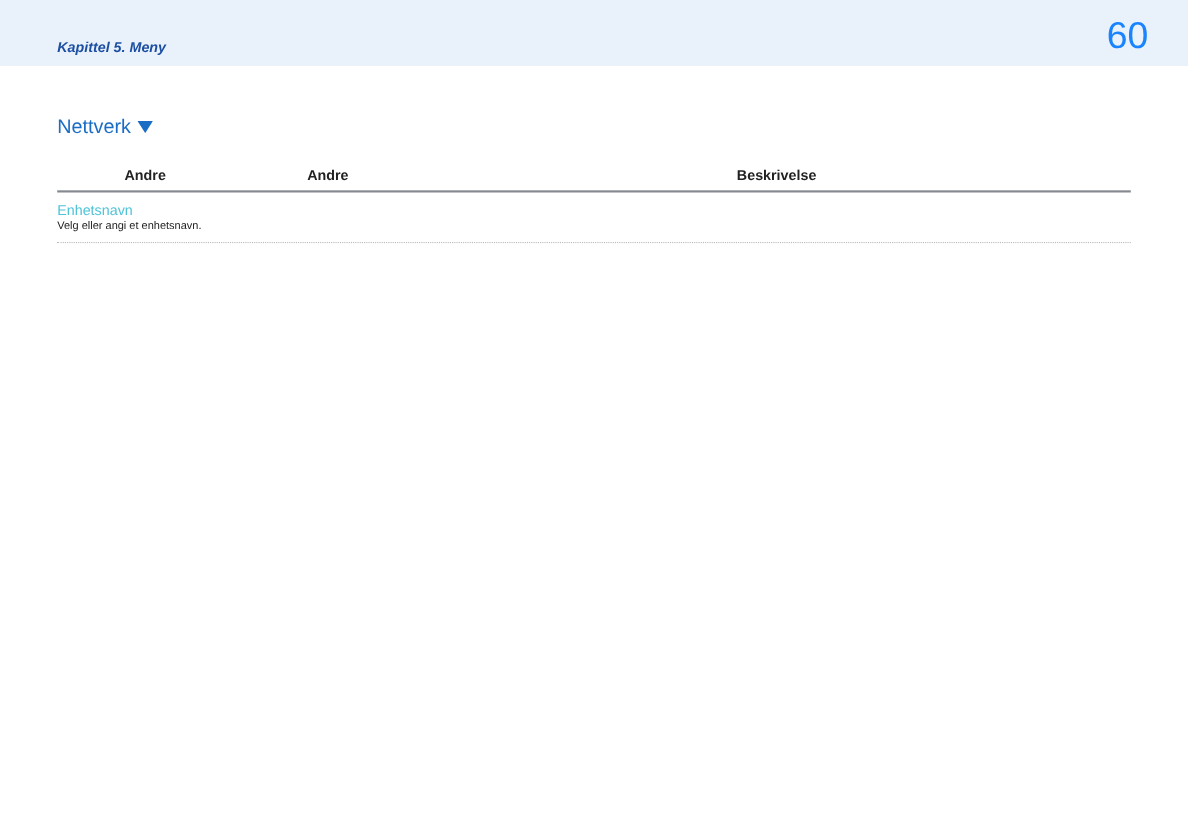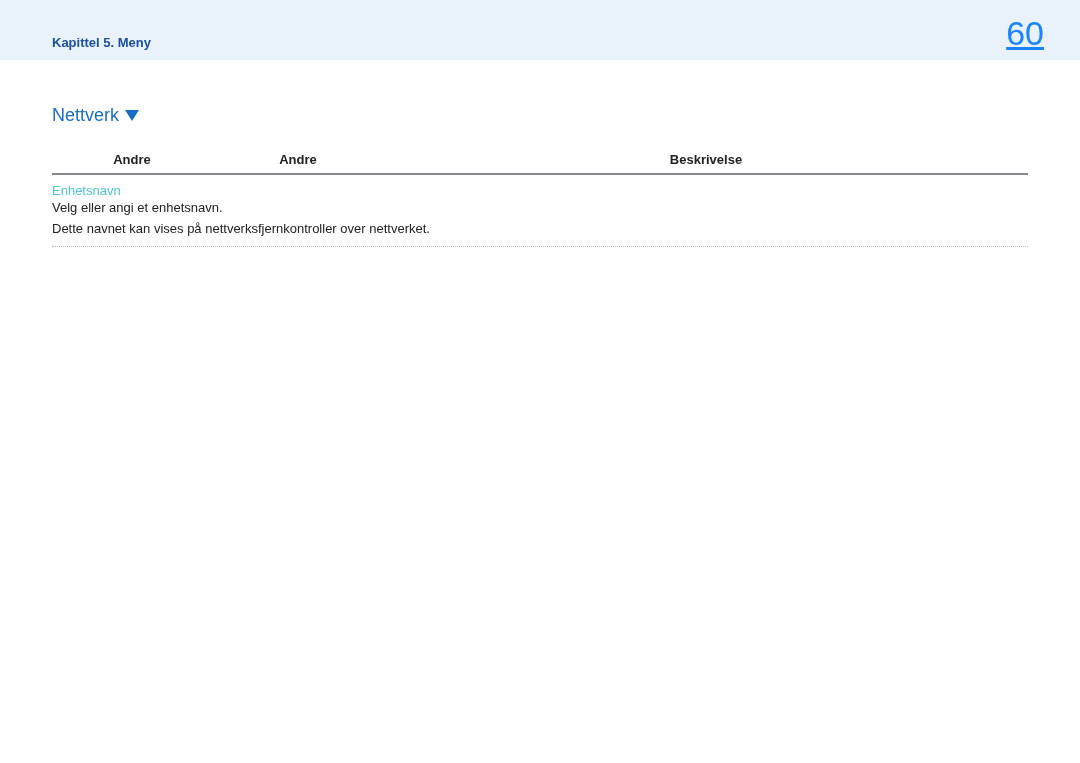--- a/index.html
+++ b/index.html
@@ -9,29 +9,29 @@
       background: #e9f2fb;
       position: relative;
     }
     .chapter {
       position: absolute;
       left: 52px;
       bottom: 10px;
       font-size: 13px;
       color: #1c4ea2;
       font-weight: 600;
+      font-style: italic;
     }
     .page-number {
       position: absolute;
       right: 36px;
       top: 14px;
       font-size: 34px;
       color: #1a84ff;
       font-weight: 400;
-      text-decoration: underline;
     }
     .content {
       padding: 45px 52px 0 52px;
     }
     .section-title {
       font-size: 18px;
       color: #1a6dc4;
       font-weight: 400;
       display: flex;
       align-items: center;
@@ -63,21 +63,21 @@
       padding: 8px 0 6px 0;
       align-items: flex-start;
       flex-direction: column;
     }
     .menu-item {
       font-size: 13px;
       color: #4fc3d8;
       font-weight: 500;
     }
     .desc-line {
-      font-size: 13px;
+      font-size: 10px;
       color: #222;
       line-height: 1.6;
     }
   </style>
 </head>
 <body>
 
 <div class="header">
   <div class="chapter">Kapittel 5. Meny</div>
   <div class="page-number">60</div>
@@ -98,17 +98,16 @@
       <div class="col1 th">Andre</div>
       <div class="col2 th">Andre</div>
       <div class="col3 th">Beskrivelse</div>
     </div>
 
     <div class="table-row">
       <div class="col1 menu-item">Enhetsnavn</div>
       <div class="col2"></div>
       <div class="col3">
         <div class="desc-line">Velg eller angi et enhetsnavn.</div>
-        <div class="desc-line">Dette navnet kan vises på nettverksfjernkontroller over nettverket.</div>
       </div>
     </div>
   </div>
 </div>
 
 </body></html>

